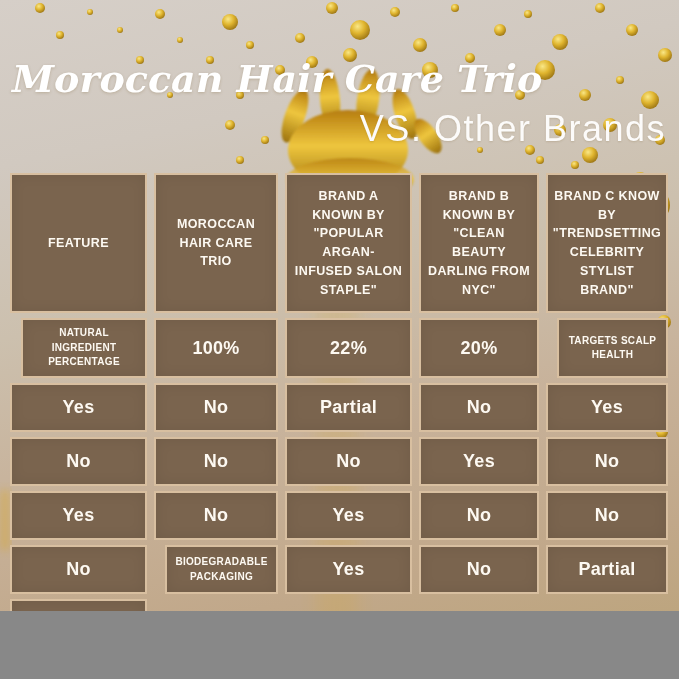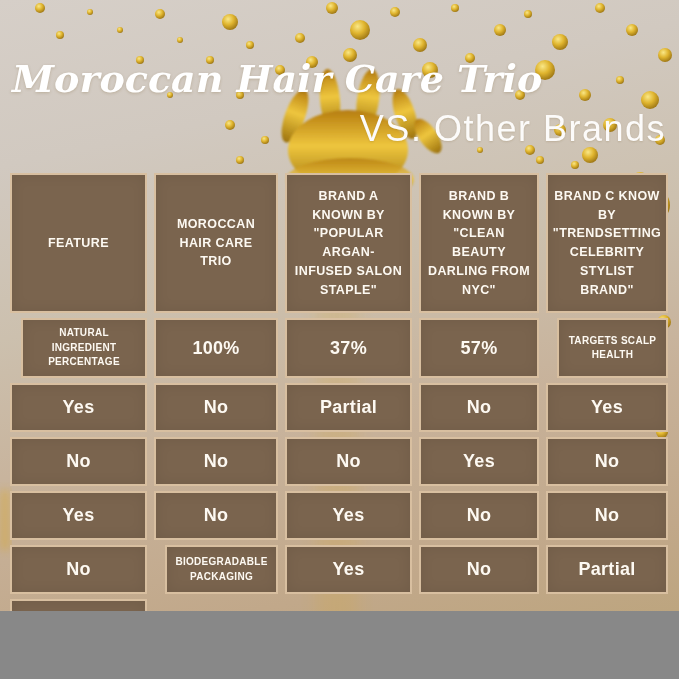--- a/index.html
+++ b/index.html
@@ -157,22 +157,22 @@
   <div class="cmp-table">
 
     <div class="cell hdr">FEATURE</div>
     <div class="cell hdr">MOROCCAN HAIR CARE TRIO</div>
     <div class="cell hdr">BRAND A KNOWN BY "POPULAR ARGAN-INFUSED SALON STAPLE"</div>
     <div class="cell hdr">BRAND B KNOWN BY "CLEAN BEAUTY DARLING FROM NYC"</div>
     <div class="cell hdr">BRAND C KNOW BY "TRENDSETTING CELEBRITY STYLIST BRAND"</div>
 
     <div class="cell feat">NATURAL INGREDIENT PERCENTAGE</div>
     <div class="cell val">100%</div>
-    <div class="cell val">37%</div>
-    <div class="cell val">57%</div>
+    <div class="cell val">22%</div>
+    <div class="cell val">20%</div>
 
     <div class="cell feat">TARGETS SCALP HEALTH</div>
     <div class="cell val">Yes</div>
     <div class="cell val">No</div>
     <div class="cell val">Partial</div>
     <div class="cell val">No</div>
 
     <div class="cell val">Yes</div>
     <div class="cell val">No</div>
     <div class="cell val">No</div>

